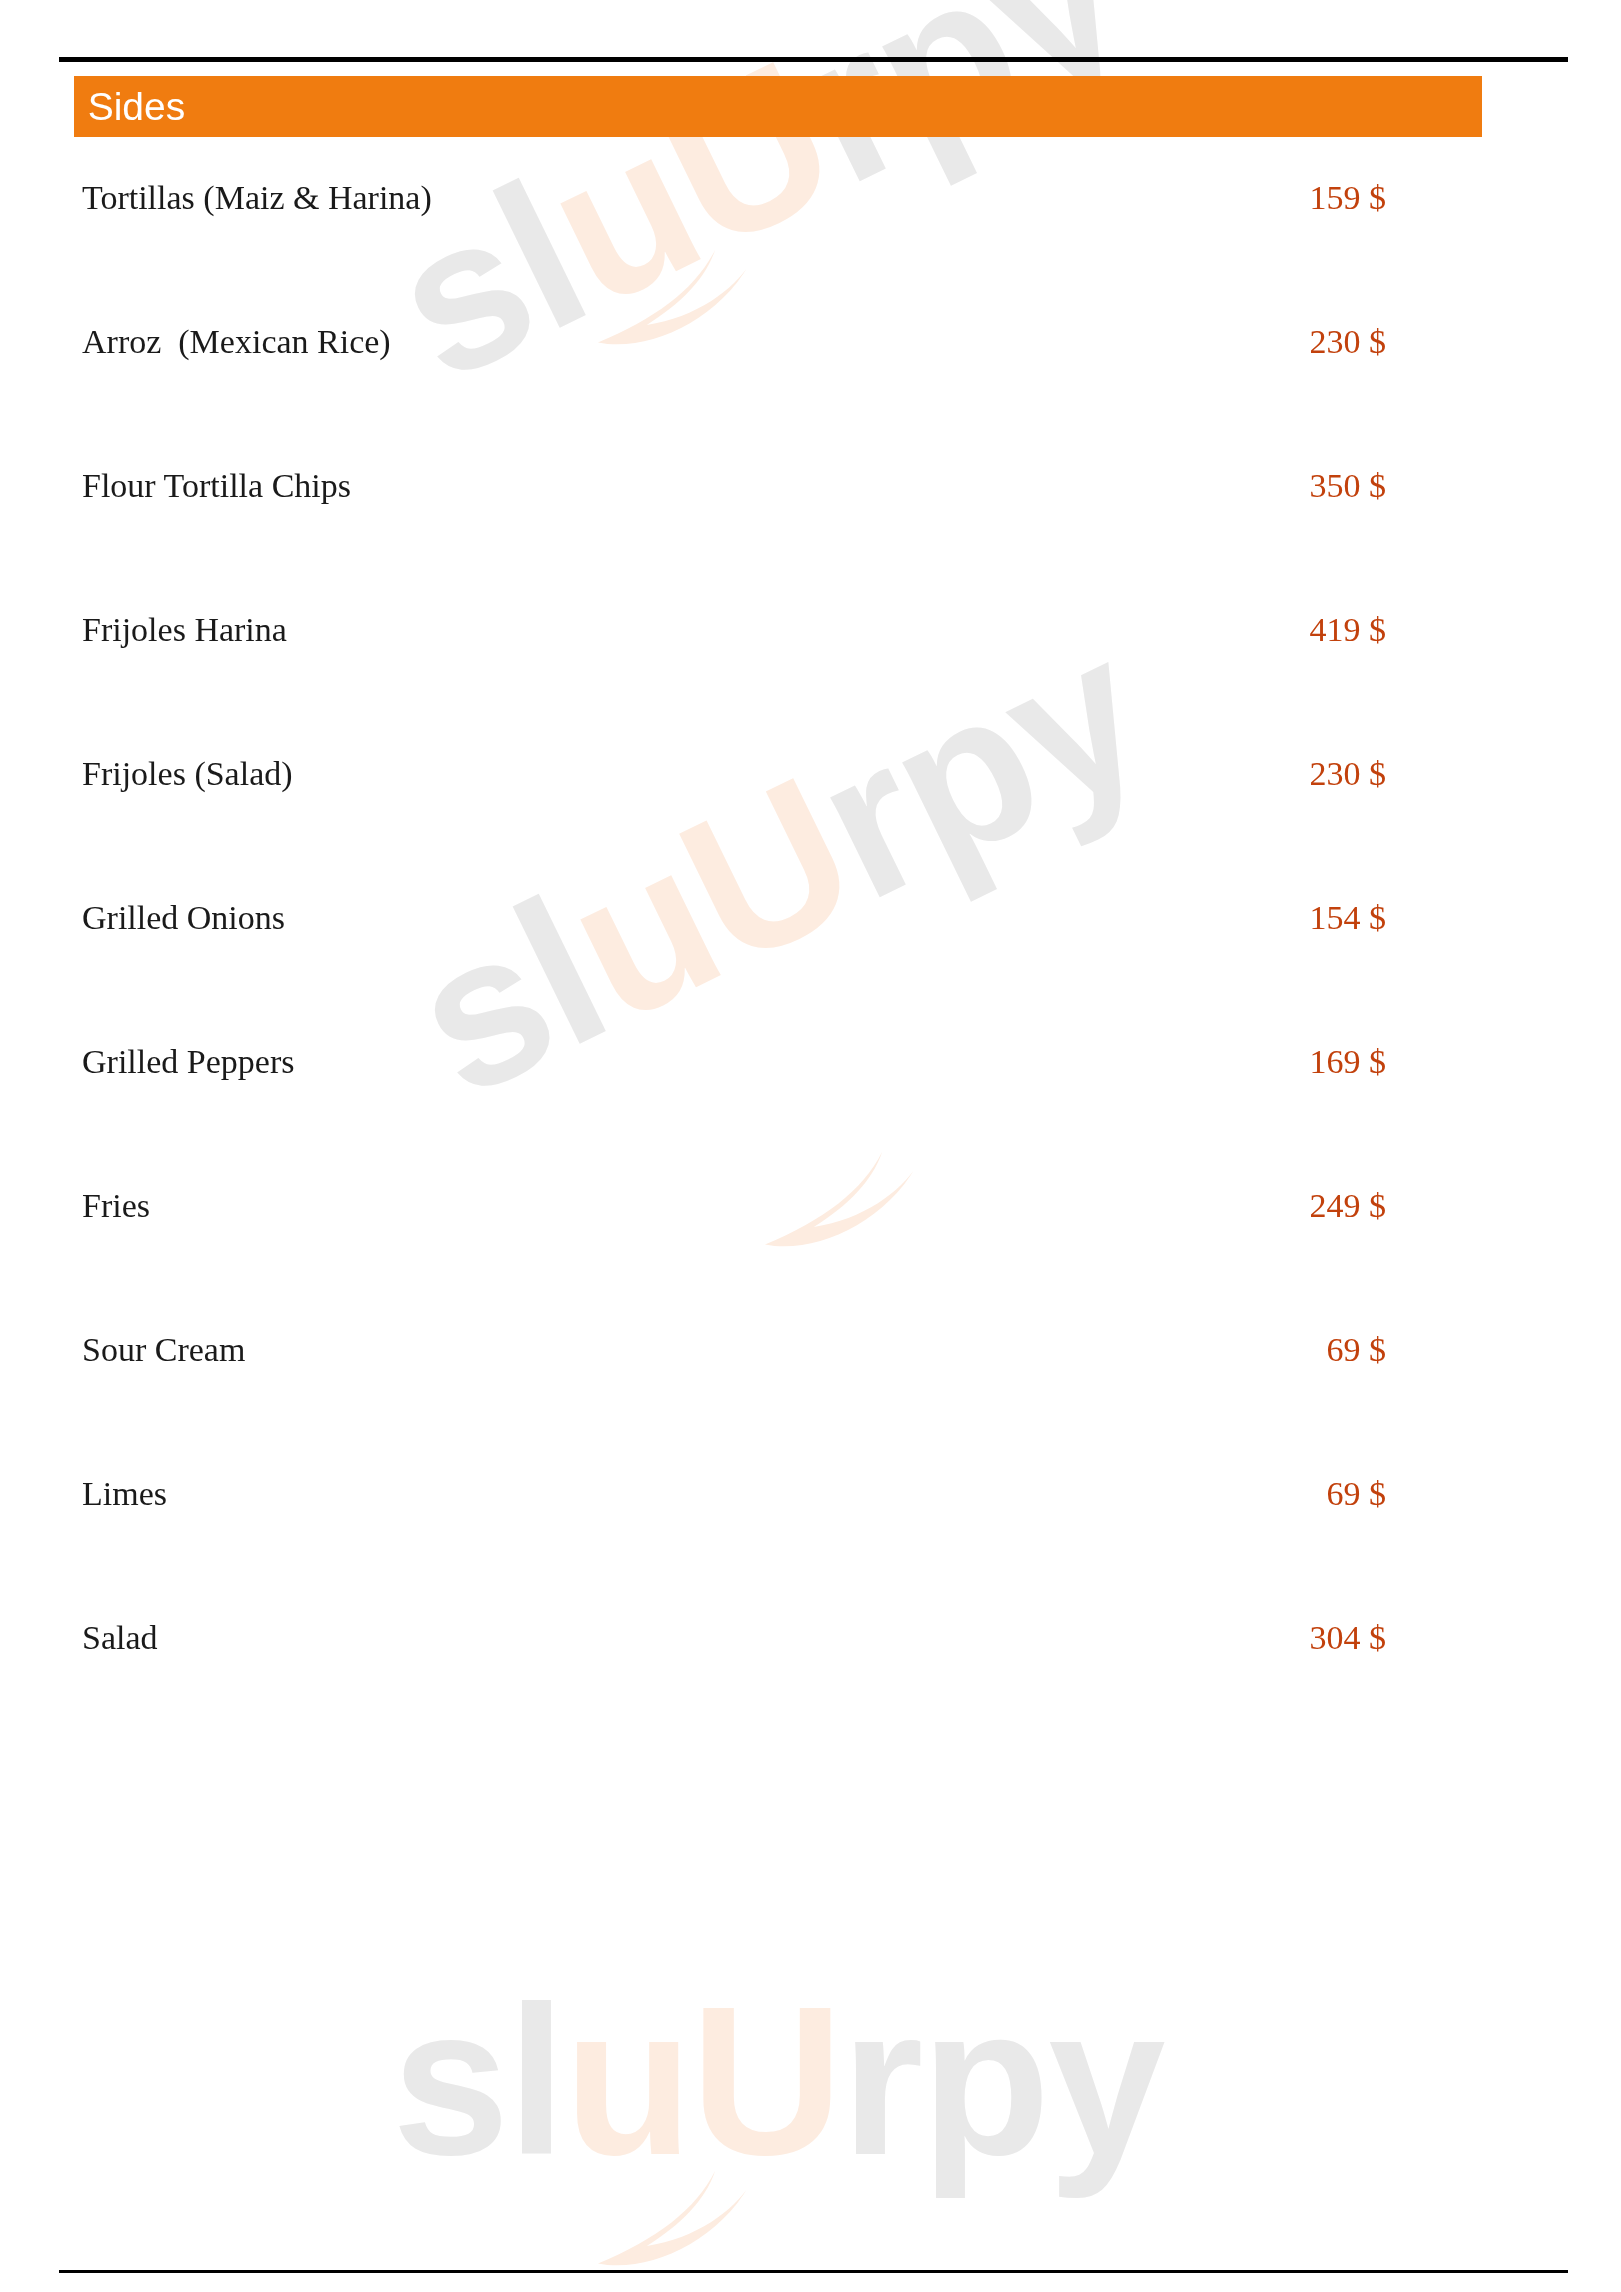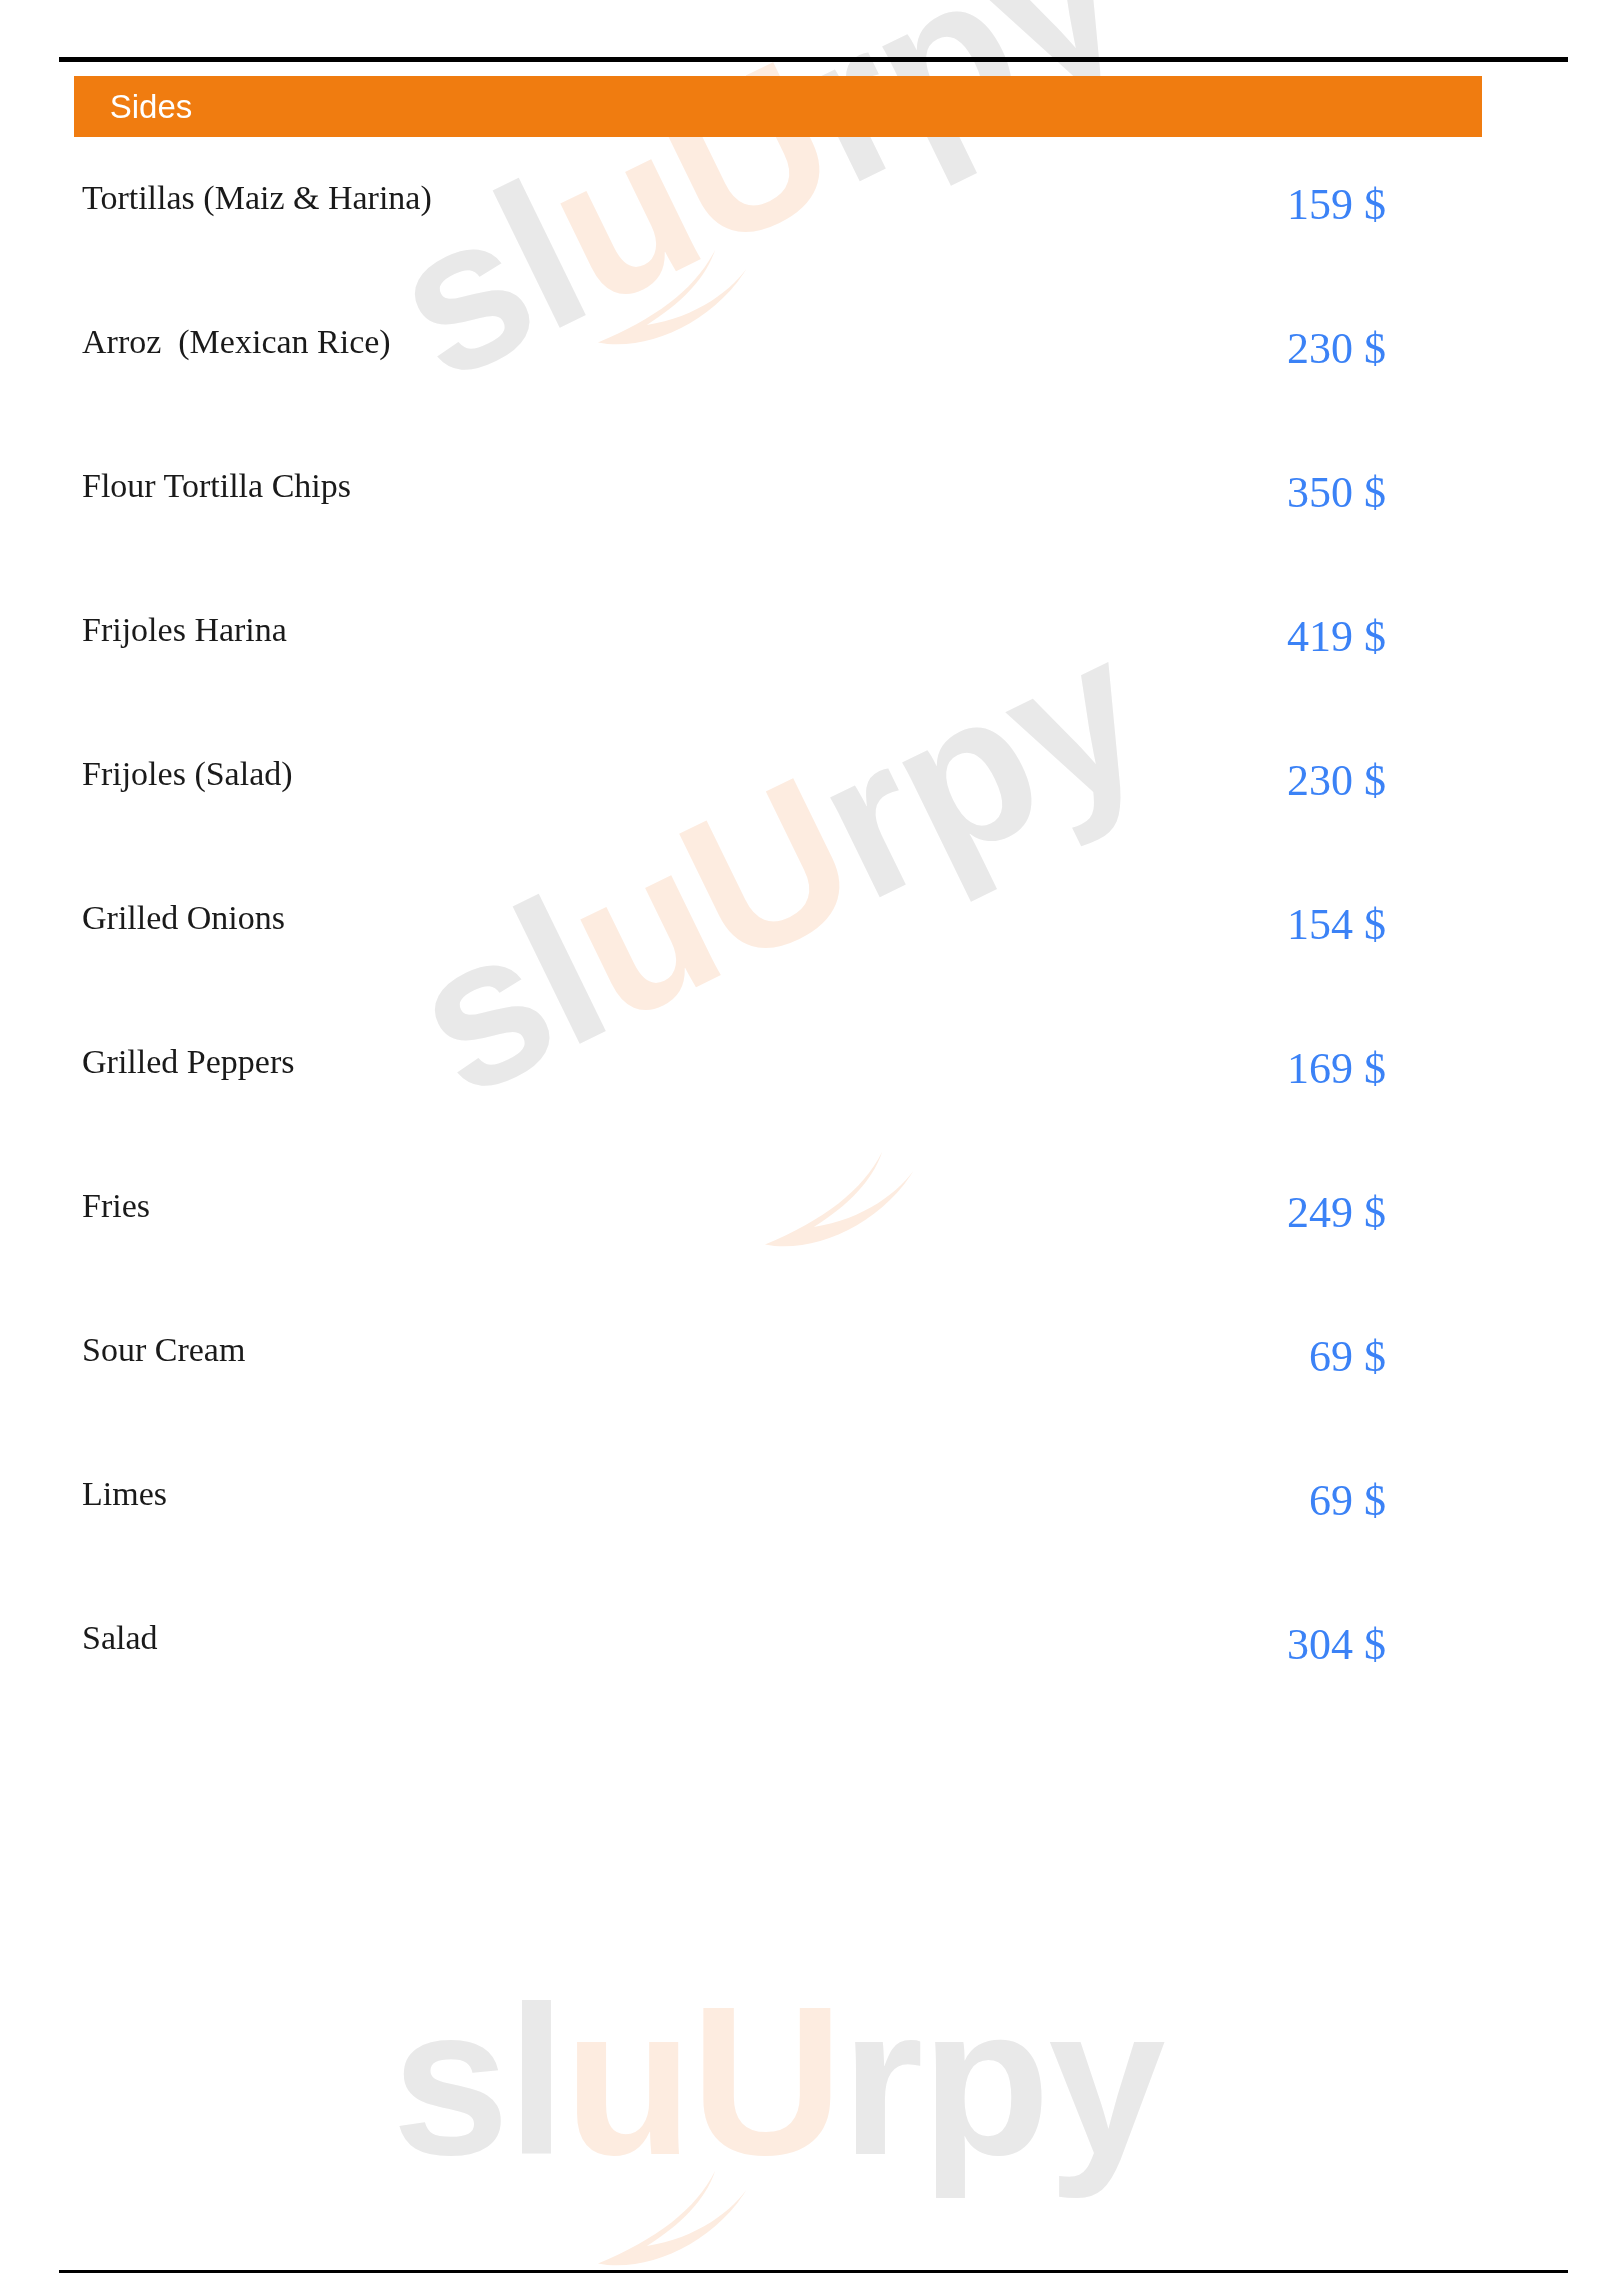--- a/index.html
+++ b/index.html
@@ -77,24 +77,23 @@
     left: 74px;
     width: 1408px;
     height: 61px;
     background: #f07c10;
     display: flex;
     align-items: center;
   }
   .section-header .title {
     color: #ffffff;
     font-family: "Liberation Sans", sans-serif;
-    font-size: 33px;
+    font-size: 39px;
     line-height: 39px;
     padding-left: 13.7px;
-    margin-left: 22px;
   }
 
   
   .menu {
     position: absolute;
     top: 163px;
     left: 82px;
     width: 1304px;
   }
   .menu-item {
@@ -107,22 +106,22 @@
     left: 0;
     top: 0;
     font-size: 34px;
     color: #1a1a1a;
     white-space: pre;
   }
   .menu-item .price {
     position: absolute;
     right: 0;
     top: 0;
-    font-size: 44px;
-    color: #3b82f6;
+    font-size: 34px;
+    color: #c2410c;
     text-align: right;
     white-space: pre;
   }
 </style>
 </head>
 <body>
 
 <div class="wm wm-1">
   <span class="s1">sl</span><span class="s2">uU</span><span class="s1">rpy</span>
 </div>

